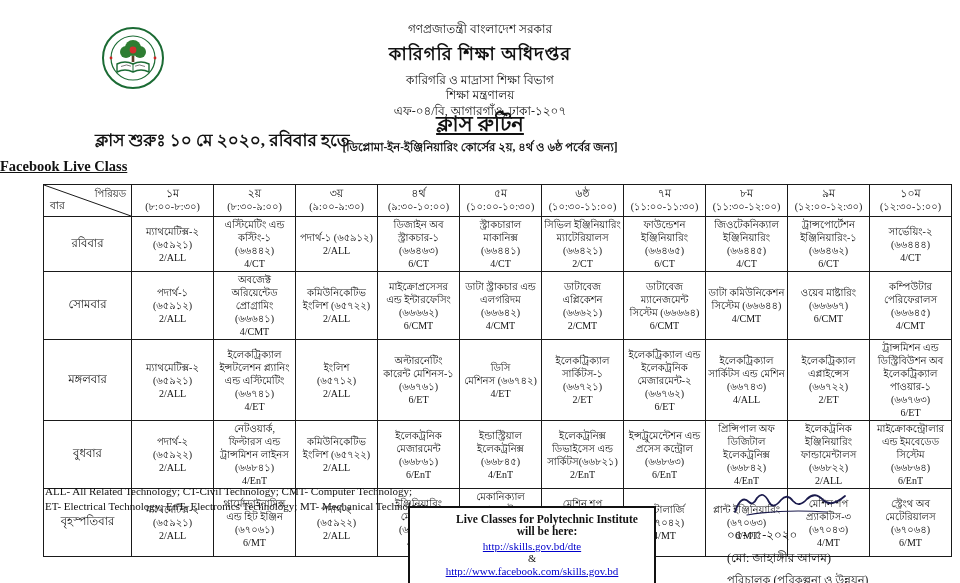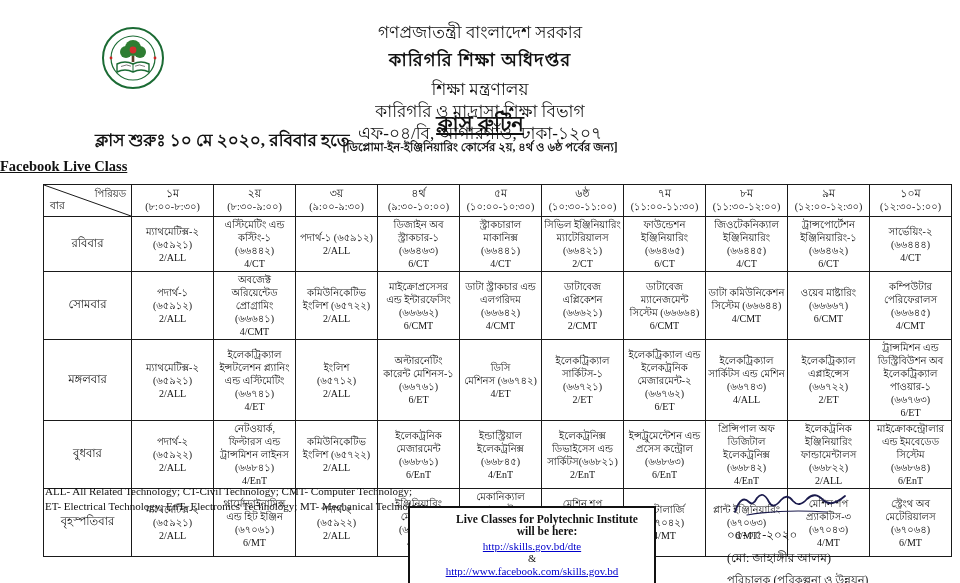--- a/index.html
+++ b/index.html
@@ -4,21 +4,21 @@
 <style>
   * { margin:0; padding:0; box-sizing:border-box; }
   html,body { background:#e9e9e9; }
   .page {
     position:relative; width:960px; height:583px; background:#ffffff;
     font-family:"Liberation Serif","DejaVu Serif",serif; color:#111;
     overflow:hidden; margin:0 auto;
   }
   
   .gov-header { position:absolute; top:22px; left:0; right:0; text-align:center; }
-  .gov-line   { font-size:17px; line-height:1.3; }
+  .gov-line   { font-size:12px; line-height:1.3; }
   .gov-dept   { font-size:18px; font-weight:bold; letter-spacing:1px; margin:2px 0; }
   .routine-title { position:absolute; top:108px; left:0; right:0; text-align:center;
                    font-size:21px; font-weight:bold; text-decoration:underline; }
   .subtitle   { position:absolute; top:139px; left:0; right:0; text-align:center;
                 font-size:11.5px; font-weight:bold; }
   .fb-live    { position:absolute; top:158px; left:0; right:0; text-align:left;
                 font-size:14.5px; font-weight:bold; text-decoration:underline; }
   .start-note { position:absolute; top:127px; left:95px; font-size:17px; font-weight:bold; }
   .logo-left  { position:absolute; top:26px; left:101px; width:64px; height:64px; }
   .logo-right { position:absolute; top:27px; right:16px; width:100px; height:78px; }
@@ -76,22 +76,22 @@
       <path d="M16 38 Q24 34 32 38 Q40 34 48 38 L48 46 Q40 42 32 46 Q24 42 16 46 Z" fill="#ffffff" stroke="#1b6b34" stroke-width="1.4"></path>
       <line x1="32" y1="38" x2="32" y2="46" stroke="#1b6b34" stroke-width="1"></line>
       <path d="M20 40.5 Q26 37.5 30 40.2 M34 40.2 Q38 37.5 44 40.5" stroke="#444" stroke-width="0.7" fill="none"></path>
     </svg>
   </div>
 
 
   <div class="gov-header">
     <div class="gov-line">গণপ্রজাতন্ত্রী বাংলাদেশ সরকার</div>
     <div class="gov-dept">কারিগরি শিক্ষা অধিদপ্তর</div>
+    <div class="gov-line">কারিগরি ও মাদ্রাসা শিক্ষা বিভাগ</div>
     <div class="gov-line">শিক্ষা মন্ত্রণালয়</div>
-    <div class="gov-line">কারিগরি ও মাদ্রাসা শিক্ষা বিভাগ</div>
     <div class="gov-line">এফ-০৪/বি, আগারগাঁও, ঢাকা-১২০৭</div>
   </div>
 
   <div class="routine-title">ক্লাস রুটিন</div>
   <div class="subtitle">[ডিপ্লোমা-ইন-ইঞ্জিনিয়ারিং কোর্সের ২য়, ৪র্থ ও ৬ষ্ঠ পর্বের জন্য]</div>
   <div class="fb-live">Facebook Live Class</div>
   <div class="start-note">ক্লাস শুরুঃ ১০ মে ২০২০, রবিবার হতে</div>
 
   <table class="routine">
     <colgroup>

